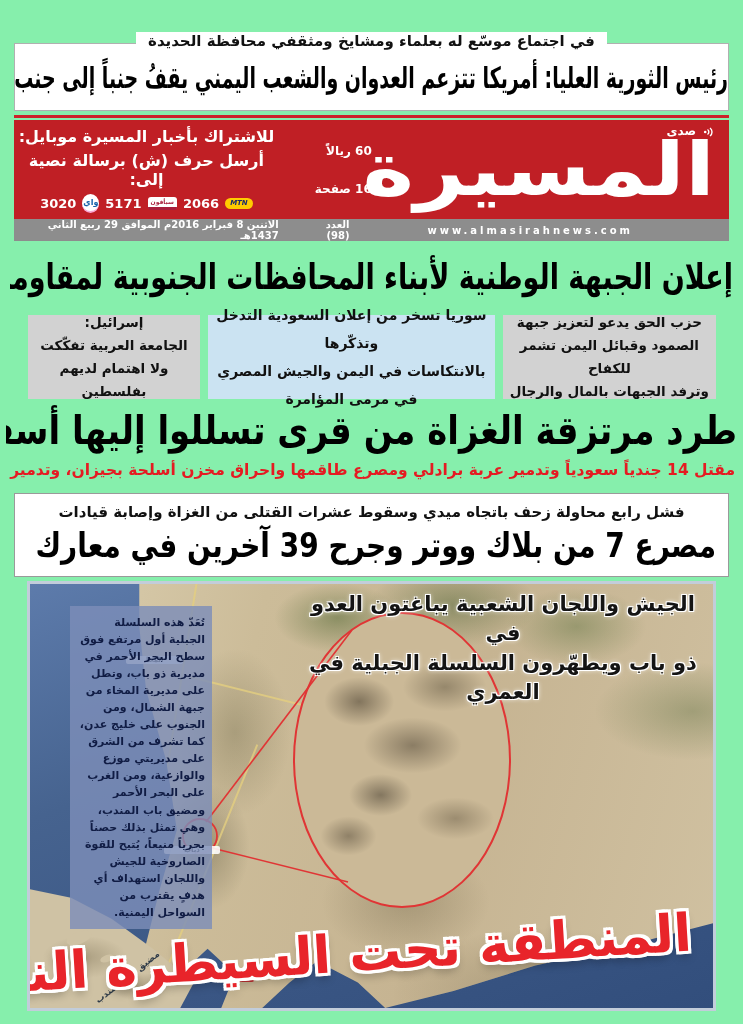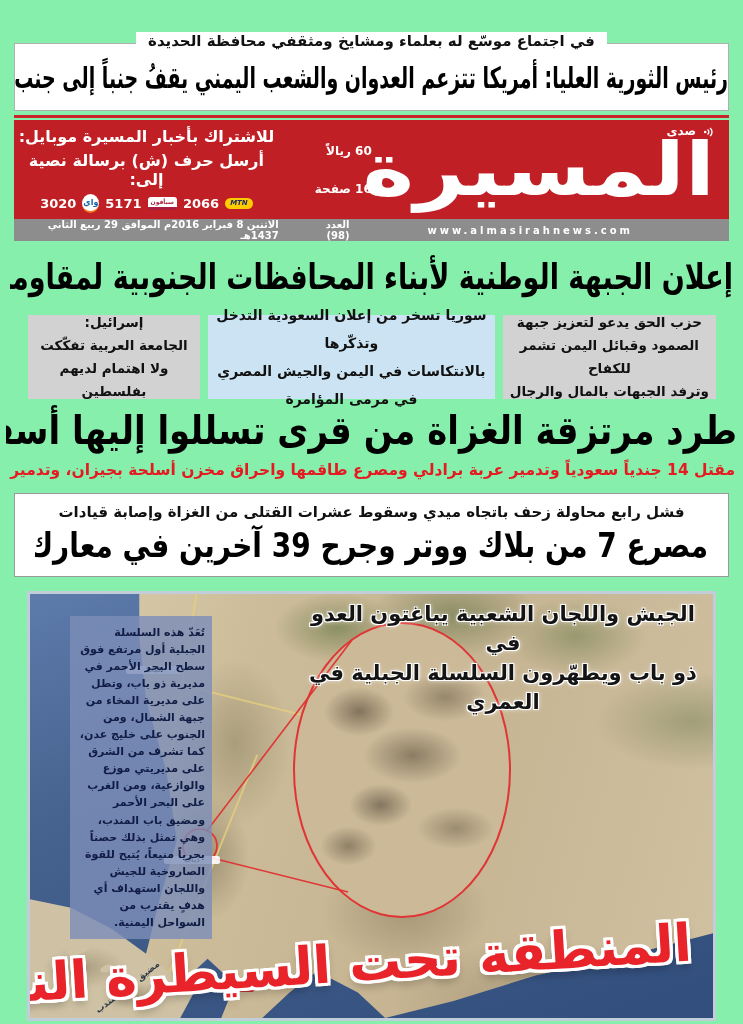--- a/index.html
+++ b/index.html
@@ -21,21 +21,21 @@
   .brand-wrap{position:relative;width:48%;display:flex;align-items:center;justify-content:flex-start;padding-right:14px;}
   .brand{font-size:70px;font-weight:bold;color:#fff;line-height:90px;transform:scale(1.25,1.05);transform-origin:right center;letter-spacing:1px;}
   .sada{position:absolute;top:4px;right:16px;display:flex;align-items:flex-end;gap:3px;color:#fff;font-size:12px;font-weight:bold;}
   .price-col{width:13%;color:#fff;font-size:12px;font-weight:bold;display:flex;flex-direction:column;justify-content:center;gap:24px;text-align:right;}
   .subscribe{flex:1;color:#fff;text-align:center;display:flex;flex-direction:column;justify-content:center;gap:5px;font-weight:bold;}
   .subscribe .s1,.subscribe .s2{font-size:16px;}
   .carriers{display:flex;direction:rtl;align-items:center;justify-content:center;gap:6px;font-size:13px;}
   .car-num{color:#fff;font-weight:bold;}
   .logo-mtn{background:#ffcc00;color:#1d2d6b;font-size:7px;font-weight:bold;font-style:italic;border-radius:8px;padding:2px 5px;line-height:1;}
   .logo-sabafon{background:#fff;color:#a81e3c;font-size:6px;font-weight:bold;border-radius:3px;padding:2px 3px;line-height:1;border-bottom:3px solid #a81e3c;}
-  .logo-y{background:#fff;color:#1460a8;font-size:8px;font-weight:bold;border-radius:50%;width:17px;height:17px;display:inline-flex;align-items:center;justify-content:center;border-bottom:2px solid #f97316;}
+  .logo-y{background:#fff;color:#1460a8;font-size:8px;font-weight:bold;border-radius:50%;width:17px;height:17px;display:inline-flex;align-items:center;justify-content:center;border-bottom:2px solid #f9a8d4;}
   .date-bar{margin:0 14px;height:22px;background:#8d8d8d;color:#fff;display:flex;direction:rtl;align-items:center;font-weight:bold;}
   .site-url{font-size:10px;letter-spacing:3px;margin-right:96px;}
   .issue-no{font-size:10px;margin-right:78px;}
   .date-line{font-size:10px;margin-right:22px;}
   
   .h1{
     margin:8px 10px 0;height:58px;line-height:58px;text-align:center;white-space:nowrap;overflow:hidden;
     font-size:27px;font-weight:bold;color:#000;transform:scaleY(1.3);
   }
   .briefs{margin:8px 27px 0 28px;display:flex;direction:rtl;gap:8px;height:84px;}
@@ -48,21 +48,21 @@
   
   .h2{
     margin:8px 6px 0;height:46px;line-height:46px;text-align:center;white-space:nowrap;overflow:hidden;
     font-size:34px;font-weight:bold;color:#000;transform:scaleY(1.15);
   }
   .h2-sub{
     margin:4px 8px 0;height:26px;line-height:26px;text-align:center;white-space:nowrap;overflow:hidden;
     font-size:15.5px;font-weight:bold;color:#e51b22;
   }
   
-  .story3{margin:10px 14px 14px;border:1px solid #9a9a9a;background:#fff;padding:6px 20px 8px;}
+  .story3{margin:10px 14px 4px;border:1px solid #9a9a9a;background:#fff;padding:6px 12px 8px;}
   .s3-kicker{text-align:center;font-size:15px;font-weight:bold;color:#111;line-height:24px;}
   .s3-head{
     text-align:center;font-size:28px;font-weight:bold;color:#000;line-height:44px;white-space:nowrap;overflow:hidden;
     transform:scaleY(1.2);
   }
   
   .map{position:relative;width:683px;height:424px;margin:4px auto 0;border:3px solid #c2cdda;background:linear-gradient(160deg,#5d7bab 0%,#46638f 35%,#3a5684 70%,#324e7c 100%);overflow:hidden;}
   .land-wrap{position:absolute;inset:0;
     clip-path:polygon(16% 0%,100% 0%,100% 80%,88% 85%,74% 90%,62% 96%,52% 100%,48% 94%,42% 89%,38% 94%,34% 100%,28% 100%,30% 92%,26% 86%,22% 92%,18% 97%,16.5% 88%,19% 72%,21.5% 58%,20% 42%,17% 25%,16% 10%);}
   .land-base{position:absolute;inset:0;background:linear-gradient(105deg,#dbcfb0 0%,#ccbc99 30%,#c6b492 60%,#d0c1a1 100%);}

